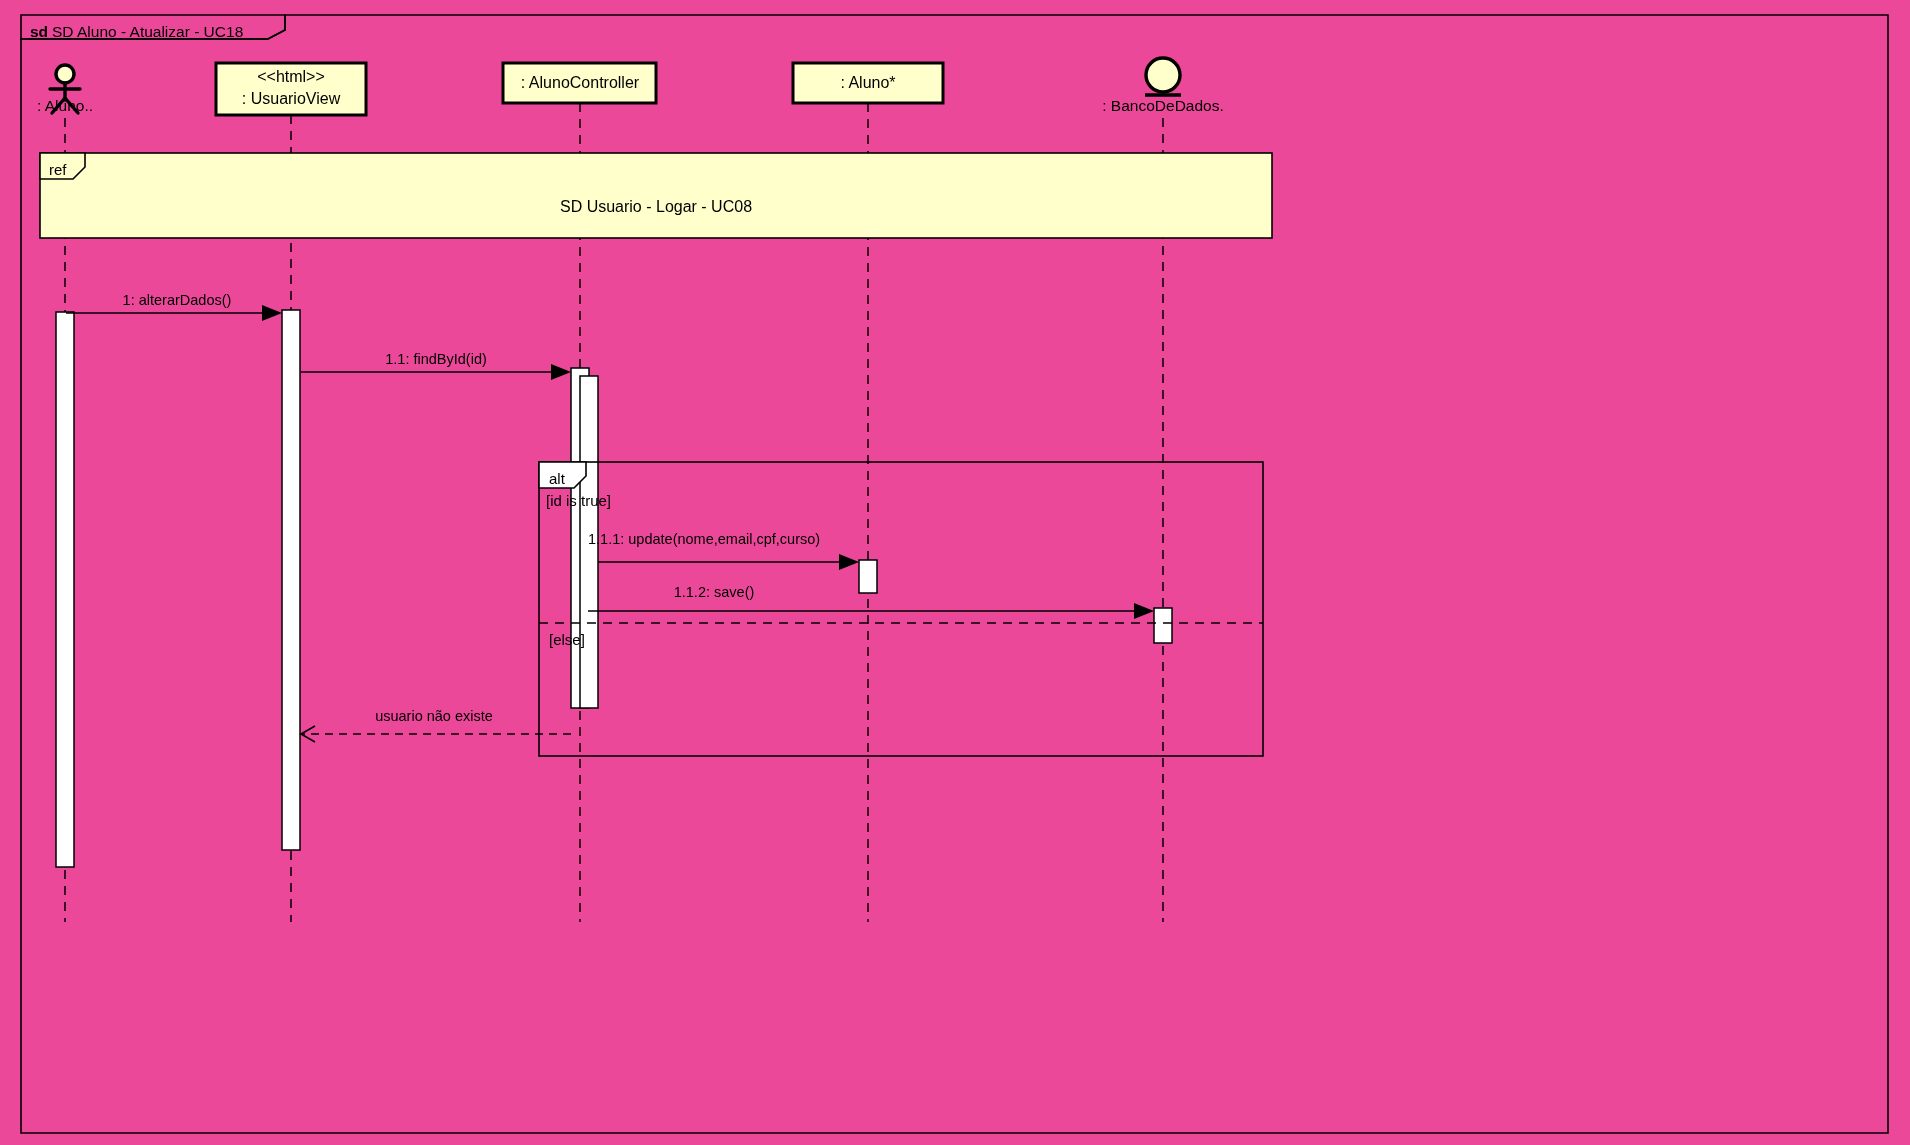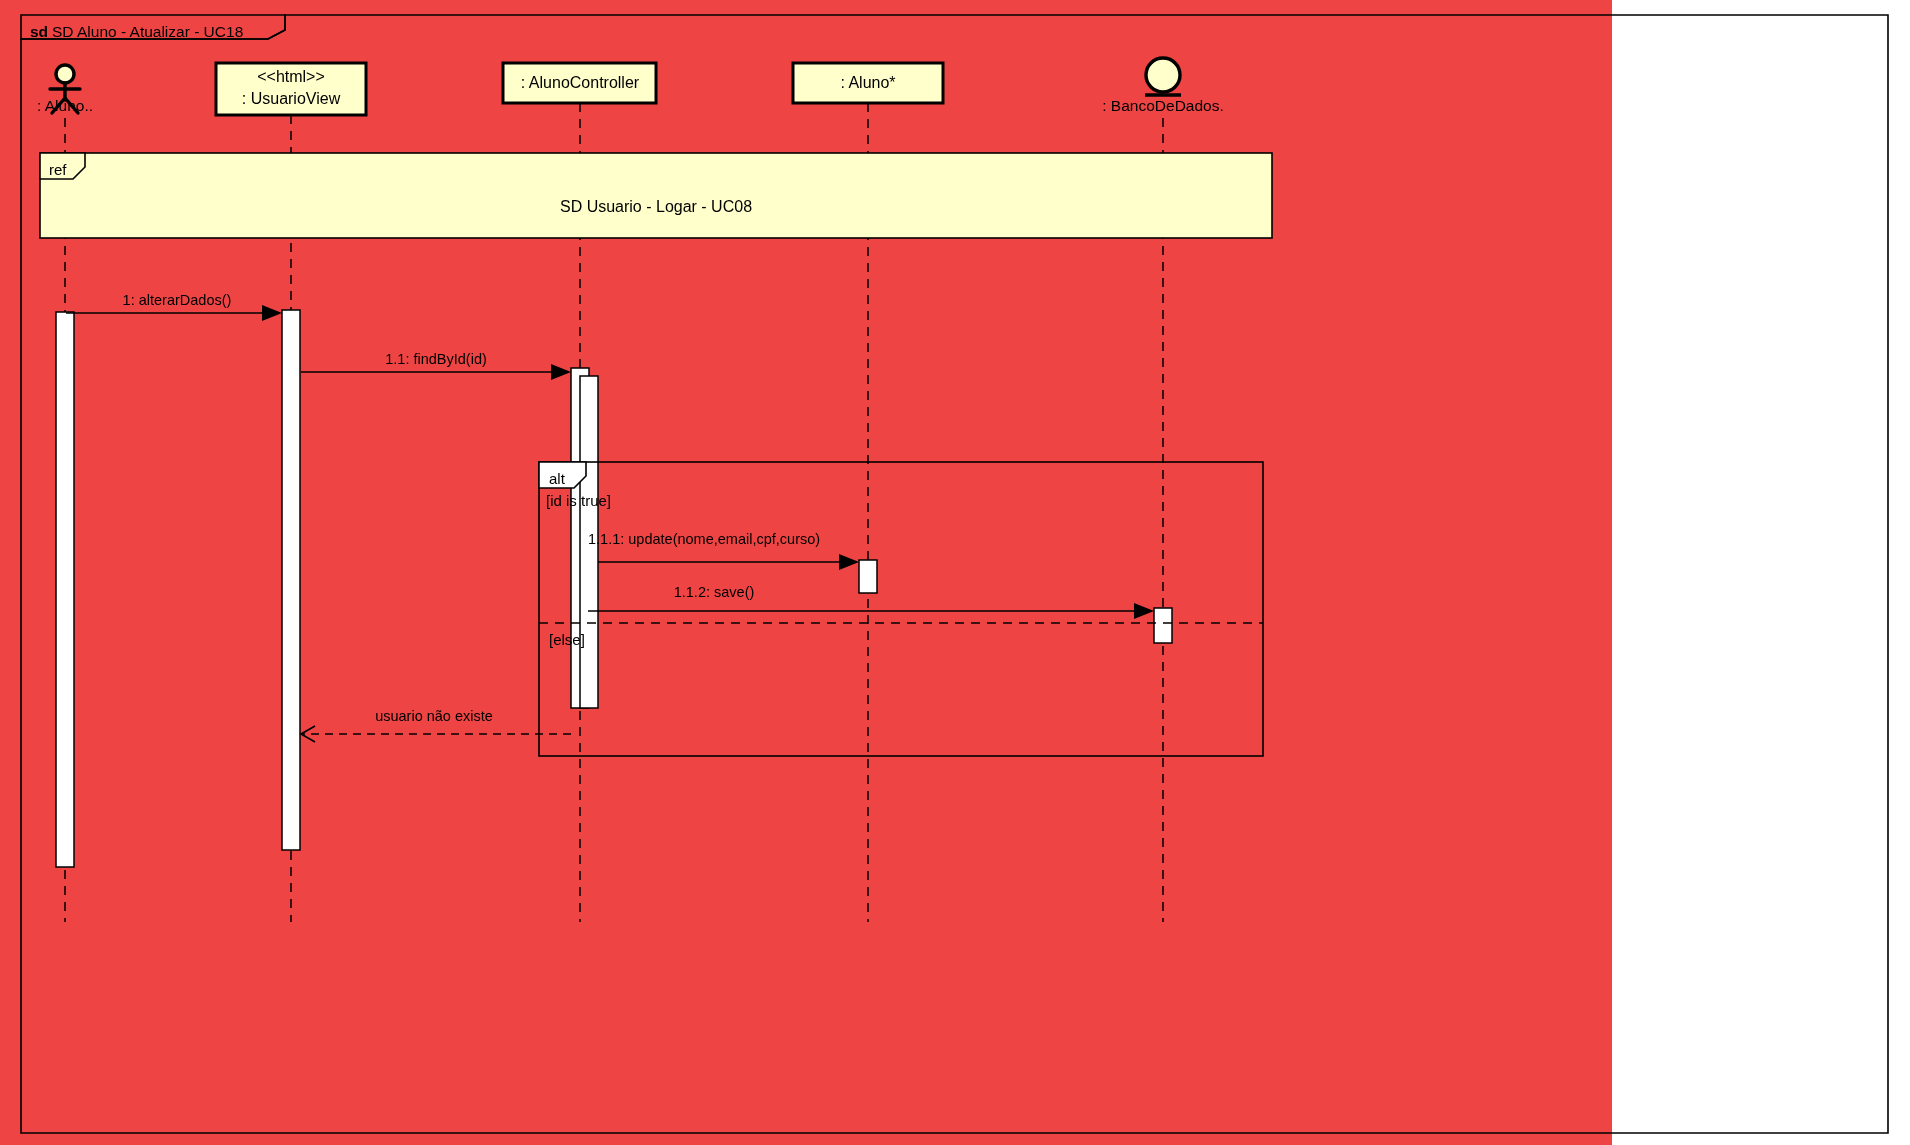--- a/index.html
+++ b/index.html
@@ -8,23 +8,23 @@
     background: #ffffff;
   }
   body {
     font-family: "Liberation Sans", sans-serif;
     width: 1910px;
     height: 1145px;
     overflow: hidden;
   }
   #diagram-root {
     position: relative;
-    width: 1612px;
+    width: 1910px;
     height: 1145px;
-    background: #ef4444;
+    background: #ec4899;
   }
   svg#sd-canvas {
     position: absolute;
     top: 0;
     left: 0;
     width: 1910px;
     height: 1145px;
     display: block;
   }
   .frame-line {

